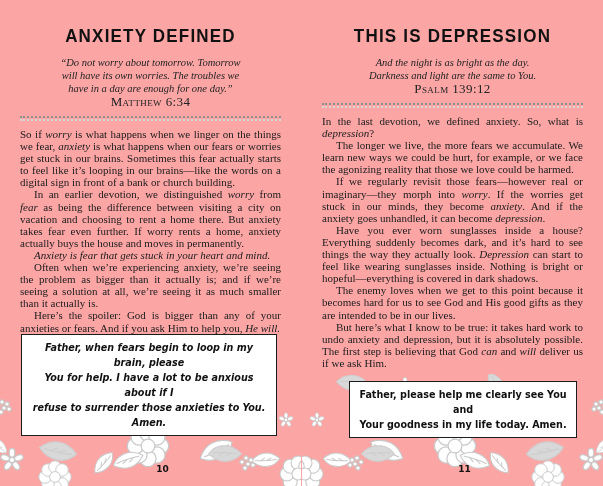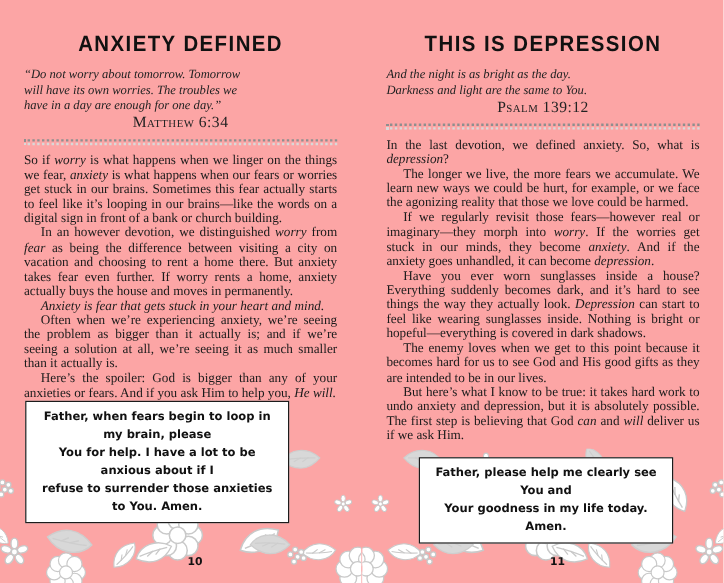--- a/index.html
+++ b/index.html
@@ -7,36 +7,36 @@
        font-family:"Liberation Serif",serif;color:#1b1b1b;}
   .spread{position:absolute;inset:0;background:#fca5a5;}
   .page{position:absolute;top:0;width:301px;height:486px;}
   .page.left{left:0;}
   .page.right{left:302px;}
   .content{position:relative;z-index:1;width:261px;margin:0 auto;}
   .chapter-title{margin-top:27px;text-align:center;
        font-family:"Liberation Sans",sans-serif;font-weight:bold;
        font-size:17px;letter-spacing:1.2px;color:#111;
        transform:scaleY(1.08);}
-  .quote{margin-top:9px;text-align:left;font-style:italic;
+  .quote{margin-top:9px;text-align:center;font-style:italic;
        font-size:10.5px;line-height:13px;color:#222;}
   .scripture-ref{text-align:center;font-style:normal;font-size:13px;
        line-height:13px;font-variant:small-caps;letter-spacing:0.4px;color:#222;}
   .separator{margin:8px 0 7px 0;height:1px;
        border-top:2px dotted #8f8f8f;border-bottom:2px dotted #d9d9d9;}
   .body-text{text-align:justify;font-size:11px;line-height:12.1px;}
   .body-text p{margin:0;text-indent:14px;}
   .body-text p.noindent{text-indent:0;}
   .prayer-box{position:absolute;z-index:2;background:#ffffff;
        border:1.6px solid #1c1c1c;text-align:center;
        font-family:"DejaVu Sans",sans-serif;font-weight:bold;
        font-size:9.6px;line-height:15px;color:#111;
        padding:5px 6px;box-sizing:border-box;}
-  .page.left .prayer-box{top:334px;left:21px;width:220px;}
-  .page.right .prayer-box{top:381px;left:47px;width:212px;}
+  .page.left .prayer-box{top:334px;left:21px;width:256px;font-style:italic;}
+  .page.right .prayer-box{top:381px;left:47px;width:228px;}
   .page-number{position:absolute;z-index:3;bottom:12px;left:0;right:0;
        text-align:center;font-family:"DejaVu Sans",sans-serif;
        font-weight:bold;font-size:9px;color:#111;padding-left:24px;}
   .floral{position:absolute;z-index:0;left:0;bottom:0;}
   .o{fill:#ffffff;stroke:#c9c9c9;stroke-width:1.1;}
   .fgray{fill:#d8d8d8;stroke:#cecece;stroke-width:1;}
 </style>
 </head>
 <body>
 
@@ -109,21 +109,21 @@
       <div class="chapter-title">ANXIETY DEFINED</div>
       <div class="quote">
           <div>“Do not worry about tomorrow. Tomorrow</div>
           <div>will have its own worries. The troubles we</div>
           <div>have in a day are enough for one day.”</div>
         </div>
       <div class="scripture-ref">Matthew 6:34</div>
       <div class="separator"></div>
       <div class="body-text">
           <p class="noindent"><span>So if </span><i>worry</i><span> is what happens when we linger on the things we fear, </span><i>anxiety</i><span> is what happens when our fears or worries get stuck in our brains. Sometimes this fear actually starts to feel like it’s looping in our brains—like the words on a digital sign in front of a bank or church building.</span></p>
-          <p class=""><span>In an however devotion, we distinguished </span><i>worry</i><span> from </span><i>fear</i><span> as being the difference between visiting a city on vacation and choosing to rent a home there. But anxiety takes fear even further. If worry rents a home, anxiety actually buys the house and moves in permanently.</span></p>
+          <p class=""><span>In an earlier devotion, we distinguished </span><i>worry</i><span> from </span><i>fear</i><span> as being the difference between visiting a city on vacation and choosing to rent a home there. But anxiety takes fear even further. If worry rents a home, anxiety actually buys the house and moves in permanently.</span></p>
           <p class=""><i>Anxiety is fear that gets stuck in your heart and mind.</i></p>
           <p class=""><span>Often when we’re experiencing anxiety, we’re seeing the problem as bigger than it actually is; and if we’re seeing a solution at all, we’re seeing it as much smaller than it actually is.</span></p>
           <p class=""><span>Here’s the spoiler: God is bigger than any of your anxieties or fears. And if you ask Him to help you, </span><i>He will.</i></p>
         </div>
     </div>
     <div class="prayer-box">
         <div>Father, when fears begin to loop in my brain, please</div>
         <div>You for help. I have a lot to be anxious about if I</div>
         <div>refuse to surrender those anxieties to You. Amen.</div>
       </div>

